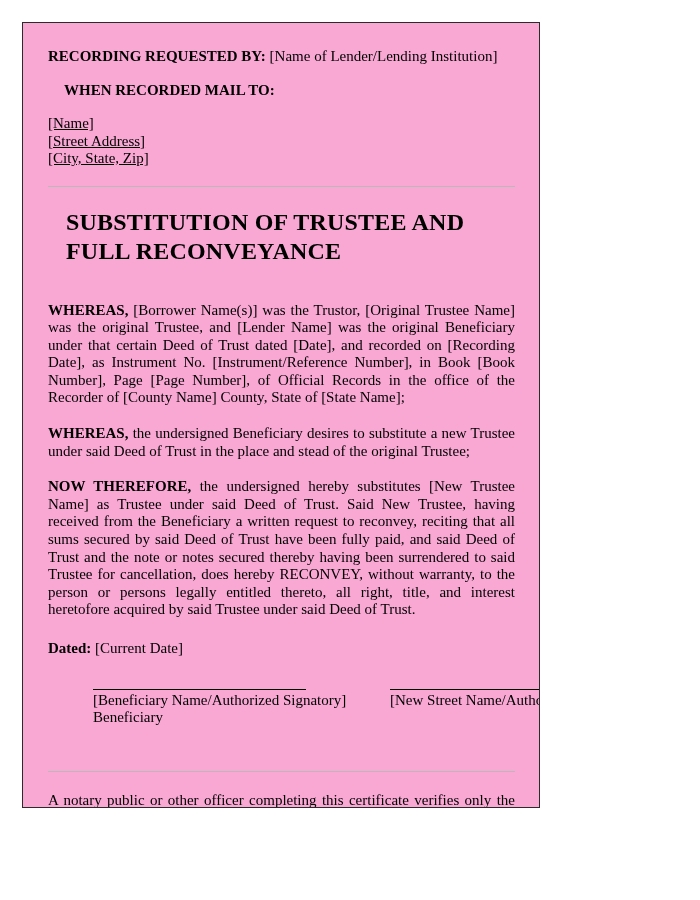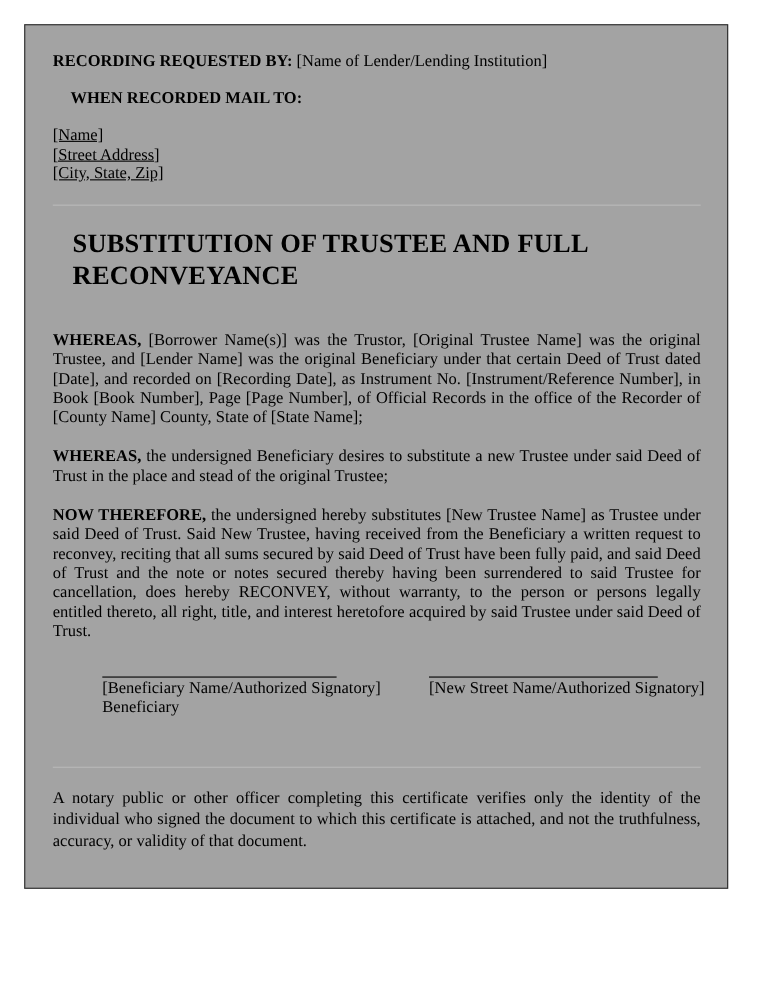--- a/index.html
+++ b/index.html
@@ -11,24 +11,24 @@
     overflow: hidden;
   }
   body {
     font-family: "Liberation Serif", "DejaVu Serif", serif;
     color: #000000;
   }
   #page {
     position: absolute;
     left: 22px;
     top: 22px;
-    width: 640px;
+    width: 518px;
     height: 786px;
     border: 1px solid #2b2b2b;
-    background: #a3a3a3;
+    background: #f9a8d4;
     box-sizing: border-box;
     overflow: hidden;
   }
   #inner {
     padding: 24px 24px 0 25px;
     box-sizing: border-box;
   }
   .bold { font-weight: bold; }
   .req-line {
     font-size: 15px;
@@ -134,20 +134,23 @@
     <hr class="rule">
 
     <h1 class="doc-title">SUBSTITUTION OF TRUSTEE AND FULL RECONVEYANCE</h1>
 
     <p class="para first"><span class="bold">WHEREAS,</span><span> [Borrower Name(s)] was the Trustor, [Original Trustee Name] was the original Trustee, and [Lender Name] was the original Beneficiary under that certain Deed of Trust dated [Date], and recorded on [Recording Date], as Instrument No. [Instrument/Reference Number], in Book [Book Number], Page [Page Number], of Official Records in the office of the Recorder of [County Name] County, State of [State Name];</span></p>
 
     <p class="para"><span class="bold">WHEREAS,</span><span> the undersigned Beneficiary desires to substitute a new Trustee under said Deed of Trust in the place and stead of the original Trustee;</span></p>
 
     <p class="para"><span class="bold">NOW THEREFORE,</span><span> the undersigned hereby substitutes [New Trustee Name] as Trustee under said Deed of Trust. Said New Trustee, having received from the Beneficiary a written request to reconvey, reciting that all sums secured by said Deed of Trust have been fully paid, and said Deed of Trust and the note or notes secured thereby having been surrendered to said Trustee for cancellation, does hereby RECONVEY, without warranty, to the person or persons legally entitled thereto, all right, title, and interest heretofore acquired by said Trustee under said Deed of Trust.</span></p>
 
+    <div class="dated">
+      <span class="bold">Dated:</span><span> [Current Date]</span>
+    </div>
 
     <div class="sig-row">
       <div class="sig-block left">
         <div class="sig-line"></div>
         <div class="sig-name">[Beneficiary Name/Authorized Signatory]</div>
         <div class="sig-role">Beneficiary</div>
       </div>
       <div class="sig-block right">
         <div class="sig-line"></div>
         <div class="sig-name">[New Street Name/Authorized Signatory]</div>

